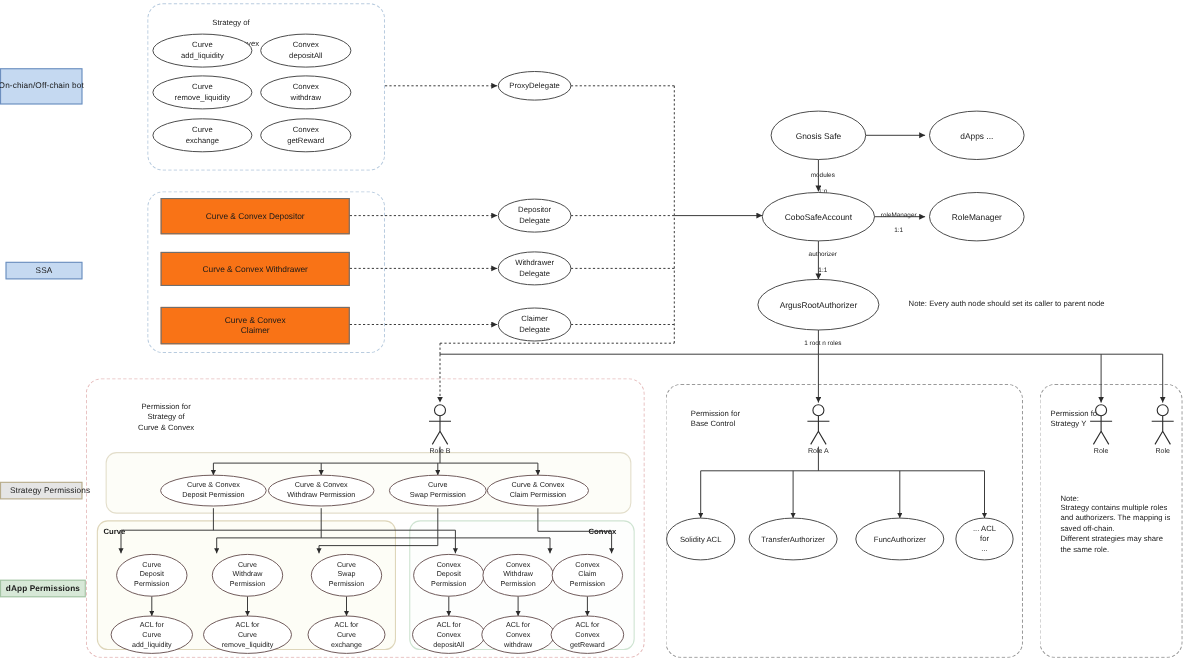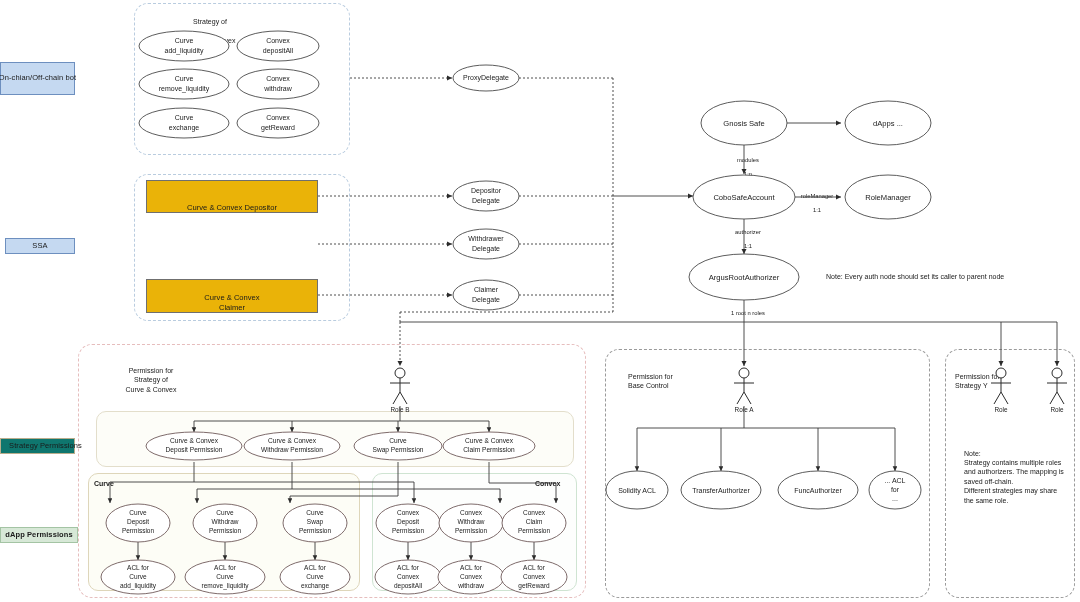--- a/index.html
+++ b/index.html
@@ -14,37 +14,37 @@
 
   
   .lane-label{
     position:absolute;box-sizing:border-box;
     border:1px solid #8a8a8a;
     display:flex;align-items:center;justify-content:center;
     font-size:7.5px;line-height:1.1;text-align:center;
     white-space:nowrap;letter-spacing:0.1px;
   }
   .lane-blue{background:#c5d9f1;border-color:#6d8fbf;}
-  .lane-tan{background:#0f766e;border-color:#b9ad8c;padding-left:16px;}
+  .lane-tan{background:#e5e5e5;border-color:#b9ad8c;padding-left:16px;}
   .lane-green{background:#d7e8d7;border-color:#a4c4a4;font-weight:bold;}
 
   
   .group{position:absolute;box-sizing:border-box;border-width:1px;border-style:dashed;border-radius:14px;background:transparent;}
   .g-blue{border-color:#b9ccdf;}
   .g-pink{border-color:#e6bdbd;}
   .g-gray{border-color:#9a9a9a;}
   .g-solidtan{border-color:#ded6ba;border-style:solid;background:#fdfdf6;border-radius:10px;}
   .g-solidgreen{border-color:#cfe4d2;border-style:solid;background:#fdfefd;border-radius:10px;}
   .g-solidwarm{border-color:#e3decb;border-style:solid;background:#fdfdf8;border-radius:10px;}
 
   
   .rect-node{
-    position:absolute;box-sizing:border-box;background:#eab308;
+    position:absolute;box-sizing:border-box;background:#f97316;
     border:1px solid #6f6f6f;
-    display:flex;align-items:flex-end;justify-content:center;
+    display:flex;align-items:center;justify-content:center;
     text-align:center;font-size:7.6px;line-height:1.25;color:#1a1a1a;
   }
 
   
   .txt{position:absolute;font-size:7px;line-height:1.35;color:#1a1a1a;white-space:pre-line;}
   .txt-c{text-align:center;}
   .txt-bold{font-weight:bold;}
   .edge-label{position:absolute;font-size:5.8px;line-height:1.2;color:#1a1a1a;text-align:center;white-space:pre-line;}
 </style>
 </head>
@@ -70,20 +70,23 @@
   </div>
   <div class="lane-label lane-tan" style="left:0px;top:438px;width:75px;height:16px;">
     <span>Strategy Permissions</span>
   </div>
   <div class="lane-label lane-green" style="left:0px;top:527px;width:78px;height:16px;">
     <span>dApp Permissions</span>
   </div>
 
   <div class="rect-node" style="left:146px;top:180px;width:172px;height:33px;">
     <span>Curve &amp; Convex Depositor</span>
+  </div>
+  <div class="rect-node" style="left:146px;top:229px;width:172px;height:31px;">
+    <span>Curve &amp; Convex Withdrawer</span>
   </div>
   <div class="rect-node" style="left:146px;top:279px;width:172px;height:34px;">
     <div>
       <div>Curve &amp; Convex</div>
       <div>Claimer</div>
     </div>
   </div>
 
   <div class="txt txt-c" style="left:150px;top:8px;width:120px;">
     <div>Strategy  of</div>

